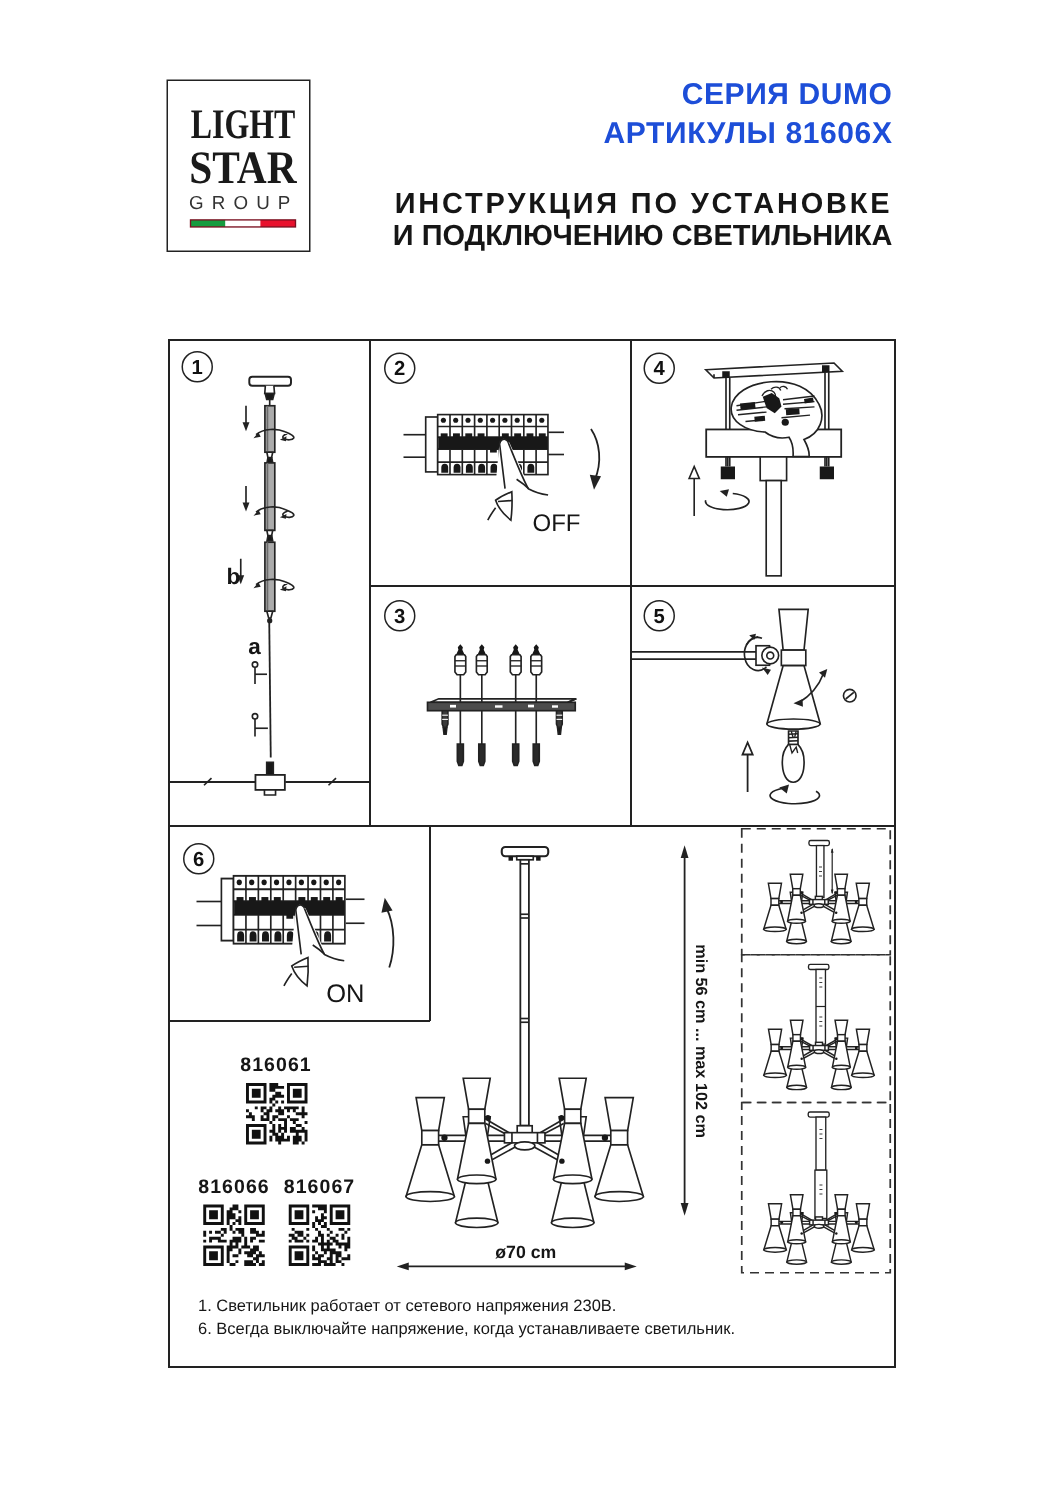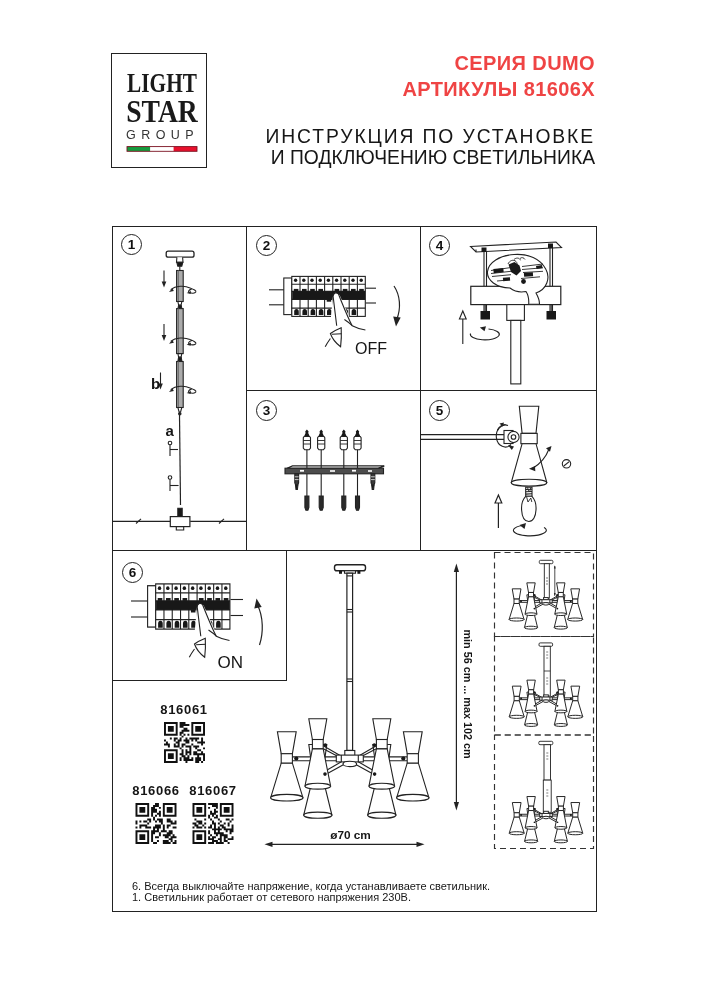--- a/index.html
+++ b/index.html
@@ -1,19 +1,19 @@
 <!DOCTYPE html>
 <html><head><meta charset="utf-8">
 <style>
   html,body{margin:0;padding:0}
   body{width:707px;height:1000px;position:relative;background:#fff;-webkit-font-smoothing:antialiased;
        font-family:"Liberation Sans",sans-serif;color:#111;overflow:hidden}
   .abs{position:absolute}
-  .hdr1{right:112px;top:50px;text-align:right;font-weight:bold;font-size:20px;line-height:26px;letter-spacing:0.4px;color:#ef4444}
-  .hdr2{right:112px;top:127px;text-align:right;font-weight:normal;font-size:19.3px;line-height:20.5px;color:#161616}
+  .hdr1{right:112px;top:50px;text-align:right;font-weight:bold;font-size:20px;line-height:26px;letter-spacing:0.4px;color:#1d4ed8}
+  .hdr2{right:112px;top:127px;text-align:right;font-weight:bold;font-size:19.3px;line-height:20.5px;color:#161616}
   .sp{letter-spacing:1.9px}
   .circ{width:19px;height:19px;border:1.4px solid #222;border-radius:50%;
         text-align:center;font-weight:bold;font-size:13.5px;line-height:19px;color:#111;background:#fff}
   .ftr{font-size:11px;color:#161616;left:132px}
 </style></head>
 <body>
 
 <div class="abs" style="left:111px;top:53px;width:94px;height:113px;border:1.6px solid #222;background:#fff"></div>
 <svg class="abs" style="left:111px;top:53px" width="97" height="116" viewBox="0 0 97 116">
   <g fill="#1a1a1a">
@@ -479,14 +479,14 @@
 <text x="213" y="795" font-size="13" font-weight="bold" fill="#161616" text-anchor="middle" letter-spacing="0.7">816067</text>
 </svg>
 
 <div class="abs circ" style="left:121px;top:234px">1</div>
 <div class="abs circ" style="left:256px;top:235px">2</div>
 <div class="abs circ" style="left:256px;top:400px">3</div>
 <div class="abs circ" style="left:429px;top:235px">4</div>
 <div class="abs circ" style="left:429px;top:400px">5</div>
 <div class="abs circ" style="left:122px;top:562px">6</div>
 
-<div class="abs ftr" style="top:891px">1. Светильник работает от сетевого напряжения 230В.</div>
+<div class="abs ftr" style="top:865px">1. Светильник работает от сетевого напряжения 230В.</div>
 <div class="abs ftr" style="top:880px">6. Всегда выключайте напряжение, когда устанавливаете светильник.</div>
 
 </body></html>

